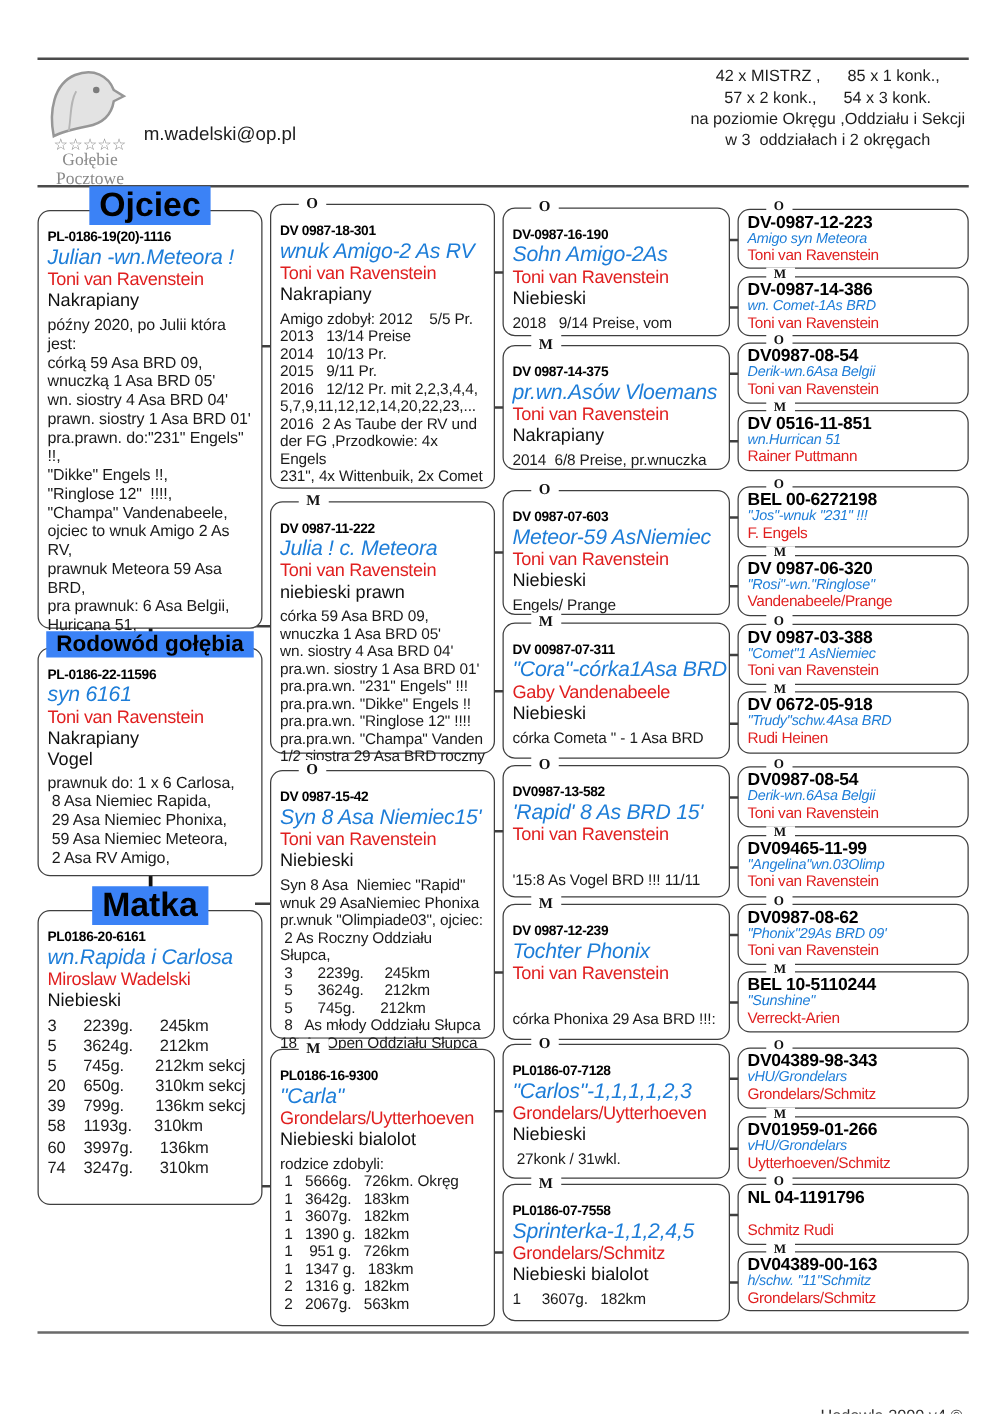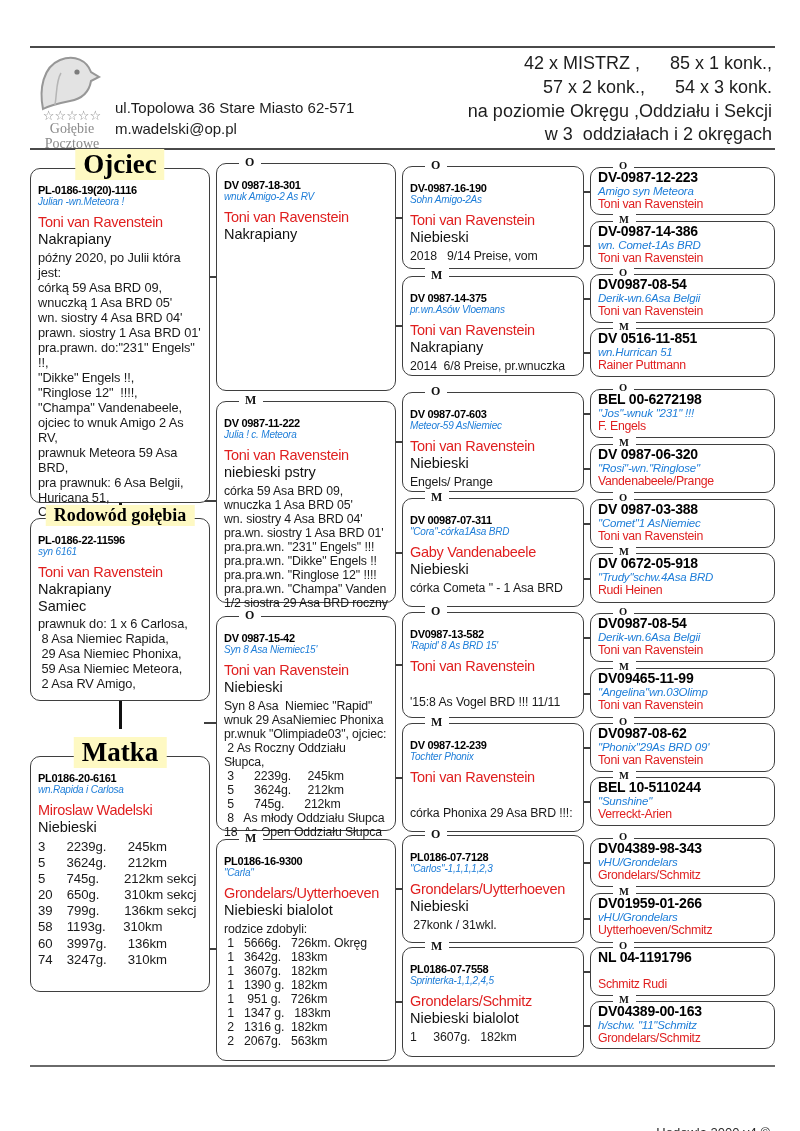--- a/index.html
+++ b/index.html
@@ -11,49 +11,49 @@
   #rule-head-bottom { top:148px; }
   #rule-footer { top:1065px; background:#6a6a6a; }
 
   
   #logo { position:absolute; left:33px; top:53px; width:78px; text-align:center; }
   #logo .stars { font-size:13px; color:#8a8a8a; letter-spacing:0px; line-height:1; margin-top:-2px; }
   #logo .logotext { font-family:"Liberation Serif", serif; font-weight:normal; font-size:14px; color:#8a8a8a; line-height:1.05; }
   #owner-name { position:absolute; left:115px; top:53px; font-size:27px; font-weight:bold; color:#000;
                 border-bottom:2px solid #4a4a4a; padding:0 6px 2px 0; }
   #owner-address { position:absolute; left:115px; top:97px; font-size:15px; color:#1d1d1d; line-height:1.42; }
-  #stats { position:absolute; right:28px; top:52px; text-align:right; font-size:18px; color:#1d1d1d; line-height:1.32; }
+  #stats { position:absolute; right:28px; top:52px; text-align:center; font-size:13px; color:#1d1d1d; line-height:1.32; }
   #stats div { white-space:pre; }
 
   
   .pbox { position:absolute; background:#fff; border:1.6px solid #3f3f3f; border-radius:10px;
           padding:3px 6px 2px 7px; z-index:1; }
   .tab { position:absolute; top:-9px; left:22px; background:#fff; padding:0 6px;
          font-family:"Liberation Serif", serif; font-weight:bold; font-size:12px; color:#111; letter-spacing:1px; }
-  .btitle { position:absolute; left:50%; transform:translateX(-50%); background:#fef9c3; padding:0 8px;
-            font-family:Liberation Serif, serif; font-weight:bold; white-space:nowrap; color:#000; }
+  .btitle { position:absolute; left:50%; transform:translateX(-50%); background:#3b82f6; padding:0 8px;
+            font-family:Liberation Sans, sans-serif; font-weight:bold; white-space:nowrap; color:#000; }
   #b-ojciec .btitle, #b-matka .btitle { font-size:27px; top:-20px; }
   #b-rodowod .btitle { font-size:18px; top:-14px; }
 
   .ring   { font-weight:bold; font-size:11px; letter-spacing:-0.3px; color:#000; margin-top:12px; white-space:nowrap; }
-  .pname  { font-style:italic; color:#1d7dd8; font-size:10px; letter-spacing:-0.2px; white-space:nowrap; min-height:18px; }
+  .pname  { font-style:italic; color:#1d7dd8; font-size:17px; letter-spacing:-0.2px; white-space:nowrap; min-height:18px; }
   .fancier{ color:#e01f1f; font-size:14.5px; letter-spacing:-0.3px; white-space:nowrap; min-height:17px; }
   .pcolor { font-size:14.5px; color:#111; min-height:17px; }
   .sex    { font-size:14.5px; color:#111; }
   .desc   { font-size:12.3px; color:#1a1a1a; line-height:1.14; white-space:pre-wrap; margin-top:3px; letter-spacing:-0.1px; }
 
   
   .c1 { left:30px;  width:180px; }
   .c2 { left:216px; width:180px; }
   .c3 { left:402px; width:182px; }
   .c4 { left:590px; width:185px; padding-top:1px; }
 
   #b-ojciec  { top:168px; height:335px; }
   #b-rodowod { top:518px; height:183px; }
-  #b-matka   { top:756px; height:236px; }
+  #b-matka   { top:728px; height:236px; }
 
   #c2-0 { top:163px; height:228px; }
   #c2-1 { top:401px; height:202px; }
   #c2-2 { top:616px; height:215px; }
   #c2-3 { top:839px; height:222px; }
 
   #c3-0 { top:166px; height:103px; }
   #c3-1 { top:276px; height:100px; }
   #c3-2 { top:392px; height:100px; }
   #c3-3 { top:498px; height:109px; }
@@ -99,21 +99,20 @@
       <path d="M10 56 C6 36 10 14 27 7 C42 1 54 8 58 19 L66 24 L58 28 C56 40 48 46 37 48 C27 50 17 52 10 56 Z" fill="#e3e3e3" stroke="#979797" stroke-width="2"></path>
       <path d="M22 52 C24 40 23 28 28 20" fill="none" stroke="#b5b5b5" stroke-width="1.5"></path>
       <circle cx="44" cy="19" r="2.6" fill="#7c7c7c"></circle>
     </svg>
     <div class="stars">☆☆☆☆☆</div>
     <div class="logotext">Gołębie</div>
     <div class="logotext">Pocztowe</div>
   </div>
 
   <div id="owner-address">
-    <div>ul.Topolowa 36 Stare Miasto 62-571</div>
     <div>m.wadelski@op.pl</div>
   </div>
 
   <div id="stats">
     <div>42 x MISTRZ ,      85 x 1 konk.,</div>
     <div>57 x 2 konk.,      54 x 3 konk.</div>
     <div>na poziomie Okręgu ,Oddziału i Sekcji</div>
     <div>w 3  oddziałach i 2 okręgach</div>
   </div>
 
@@ -173,21 +172,21 @@
 Huricana 51,
 Cometa 1 Asa BRD</div>
   </div>
 
   <div class="pbox c1" id="b-rodowod">
     <span class="btitle">Rodowód gołębia</span>
     <div class="ring">PL-0186-22-11596</div>
     <div class="pname">syn 6161</div>
     <div class="fancier">Toni van Ravenstein</div>
     <div class="pcolor">Nakrapiany</div>
-    <div class="sex">Samiec</div>
+    <div class="sex">Vogel</div>
     <div class="desc">prawnuk do: 1 x 6 Carlosa,
  8 Asa Niemiec Rapida,
  29 Asa Niemiec Phonixa,
  59 Asa Niemiec Meteora,
  2 Asa RV Amigo,</div>
   </div>
 
   <div class="pbox c1" id="b-matka">
     <span class="btitle">Matka</span>
     <div class="ring">PL0186-20-6161</div>
@@ -203,27 +202,36 @@
 60    3997g.      136km
 74    3247g.      310km</div>
   </div>
 
   <div class="pbox c2" id="c2-0">
     <span class="tab">O</span>
     <div class="ring">DV 0987-18-301</div>
     <div class="pname">wnuk Amigo-2 As RV</div>
     <div class="fancier">Toni van Ravenstein</div>
     <div class="pcolor">Nakrapiany</div>
+    <div class="desc">Amigo zdobył: 2012    5/5 Pr.
+2013   13/14 Preise
+2014   10/13 Pr.
+2015   9/11 Pr.
+2016   12/12 Pr. mit 2,2,3,4,4,
+5,7,9,11,12,12,14,20,22,23,...
+2016  2 As Taube der RV und
+der FG ,Przodkowie: 4x Engels
+231", 4x Wittenbuik, 2x Comet</div>
   </div>
   <div class="pbox c2" id="c2-1">
     <span class="tab">M</span>
     <div class="ring">DV 0987-11-222</div>
     <div class="pname">Julia ! c. Meteora</div>
     <div class="fancier">Toni van Ravenstein</div>
-    <div class="pcolor">niebieski pstry</div>
+    <div class="pcolor">niebieski prawn</div>
     <div class="desc">córka 59 Asa BRD 09,
 wnuczka 1 Asa BRD 05'
 wn. siostry 4 Asa BRD 04'
 pra.wn. siostry 1 Asa BRD 01'
 pra.pra.wn. "231" Engels" !!!
 pra.pra.wn. "Dikke" Engels !!
 pra.pra.wn. "Ringlose 12" !!!!
 pra.pra.wn. "Champa" Vanden
 1/2 siostra 29 Asa BRD roczny</div>
   </div>

